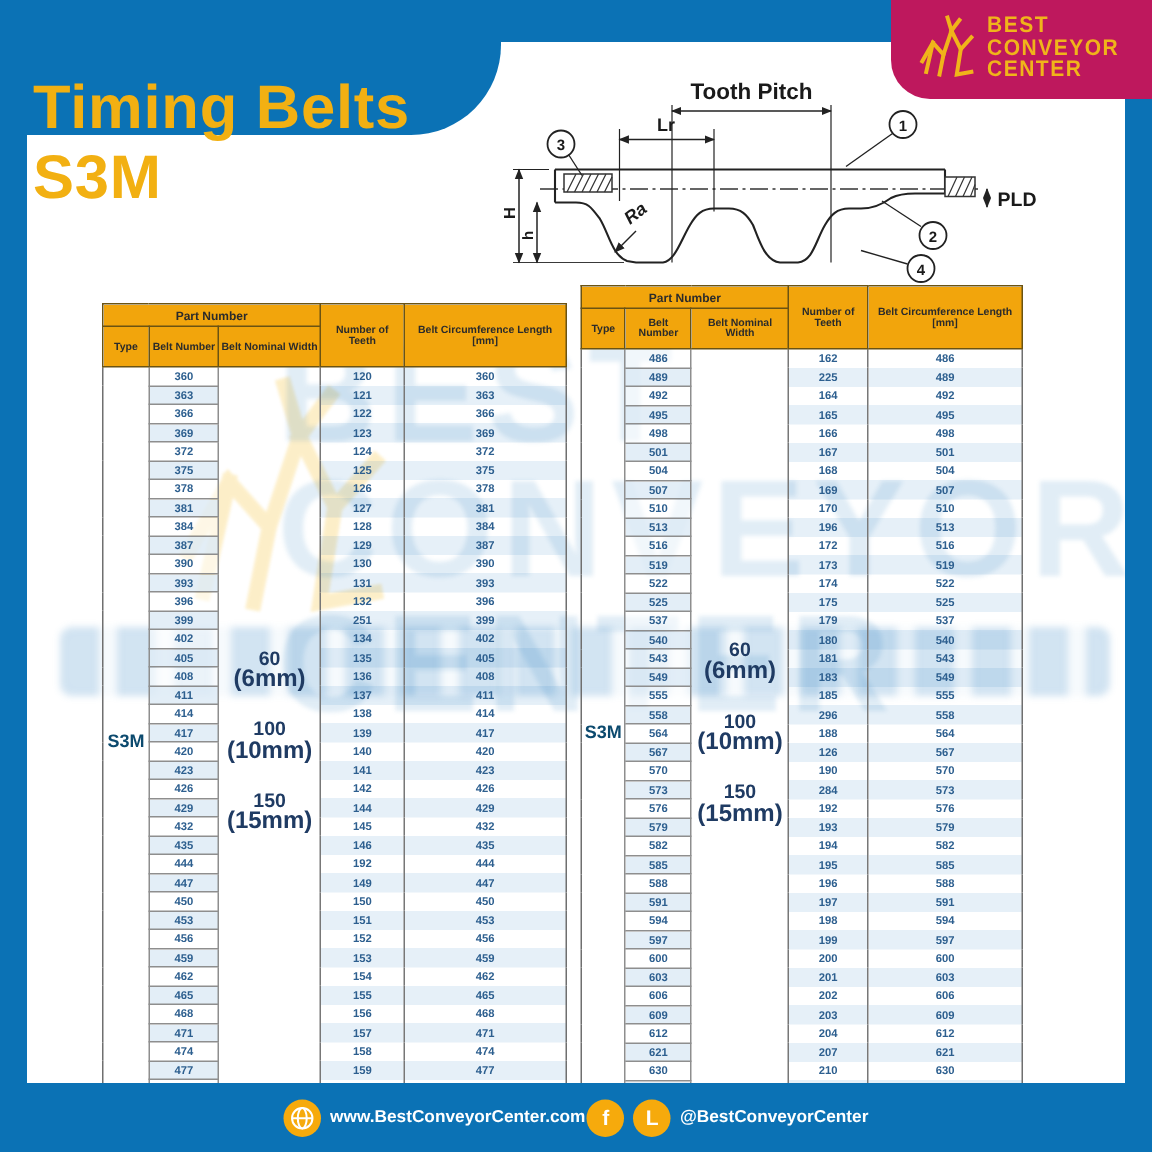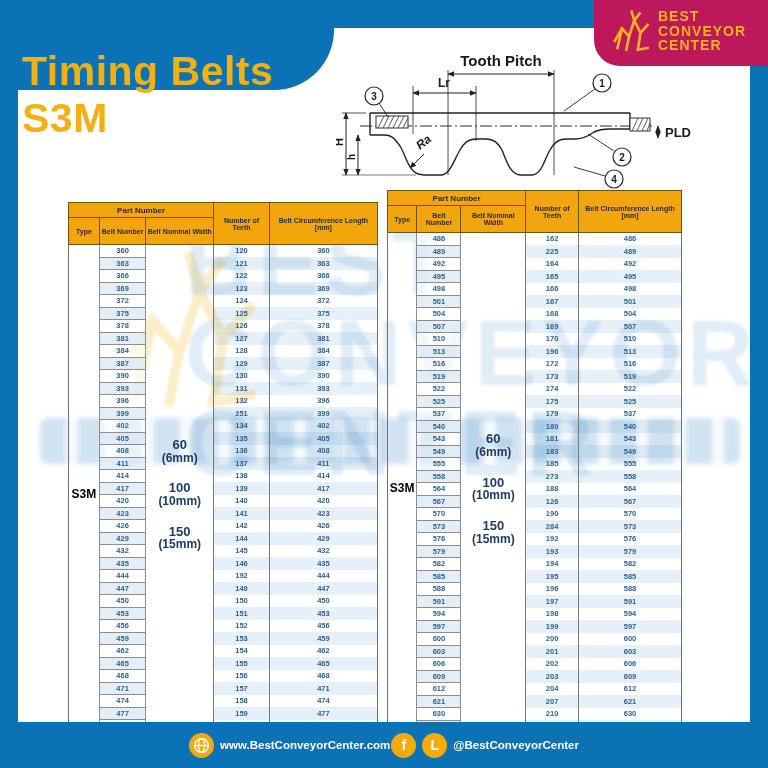--- a/index.html
+++ b/index.html
@@ -52,26 +52,26 @@
   th.h-sub  { font-size:7px; height:27px; }
   th.h-span { font-size:7px; }
   .cat-table td { height:11.5px; line-height:11.5px; text-align:center; overflow:hidden;
                   font-size:7.5px; font-weight:bold; color:#2d5f8f; padding:0; }
   td.belt { border:1px solid #8e8e8e; background:rgba(255,255,255,0.55); }
   td.num-t { border-left:1px solid #777; }
   td.num-l { border-left:1px solid #777; }
   tbody tr:nth-child(even) td.num-t,
   tbody tr:nth-child(even) td.num-l { background:rgba(27,117,188,0.11); }
   tbody tr:nth-child(even) td.belt  { background:rgba(222,235,246,0.85); }
-  td.type-cell { border-right:1px solid #8e8e8e; font-size:12px; color:#000000; vertical-align:middle; }
+  td.type-cell { border-right:1px solid #8e8e8e; font-size:12px; color:#0c4a6e; vertical-align:middle; }
   td.width-cell { vertical-align:middle; }
   .width-stack { display:flex; flex-direction:column; align-items:center; justify-content:center; gap:17px; }
   .width-item { line-height:1.05; }
   .width-val  { font-size:13px; font-weight:800; color:#1f3b63; }
-  .width-unit { font-size:12px; font-weight:800; color:#1f3b63; }
+  .width-unit { font-size:16px; font-weight:800; color:#1f3b63; }
 
   
   .footer { position:absolute; left:0; right:0; bottom:0; height:46px; background:#0b72b5; z-index:4;
             display:flex; align-items:center; justify-content:center; gap:1px; padding:0 20px; }
   .f-item { display:flex; align-items:center; gap:6px; color:#ffffff; font-weight:bold;
             font-size:11.5px; white-space:nowrap; }
   .f-ico { width:25px; height:25px; border-radius:50%; background:#f6aa0c; display:flex;
            align-items:center; justify-content:center; flex:0 0 auto; color:#ffffff;
            font-weight:800; font-size:14px; }
   .f-ico svg { display:block; }
@@ -581,21 +581,21 @@
             <td class="num-t">183</td>
             <td class="num-l">549</td>
           </tr>
           <tr>
             <td class="belt">555</td>
             <td class="num-t">185</td>
             <td class="num-l">555</td>
           </tr>
           <tr>
             <td class="belt">558</td>
-            <td class="num-t">273</td>
+            <td class="num-t">296</td>
             <td class="num-l">558</td>
           </tr>
           <tr>
             <td class="belt">564</td>
             <td class="num-t">188</td>
             <td class="num-l">564</td>
           </tr>
           <tr>
             <td class="belt">567</td>
             <td class="num-t">126</td>

